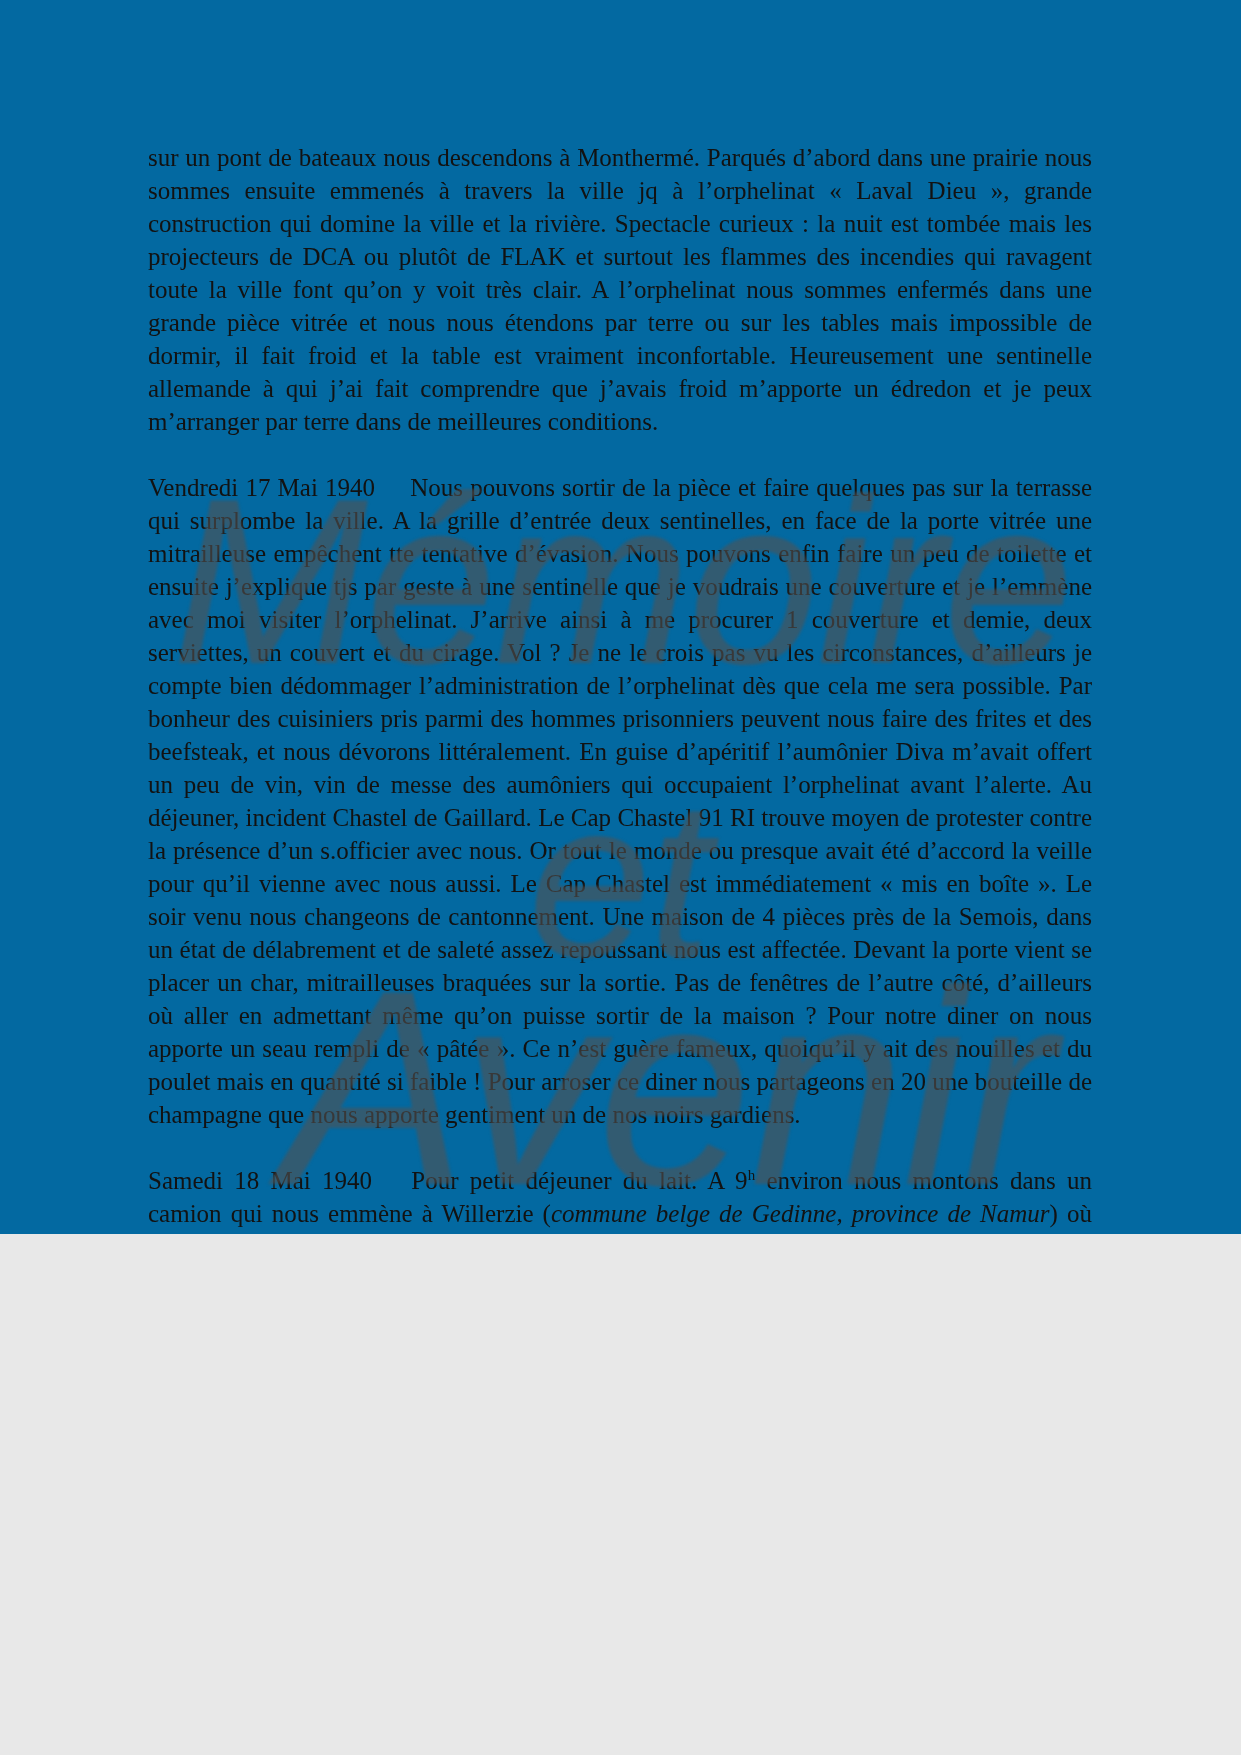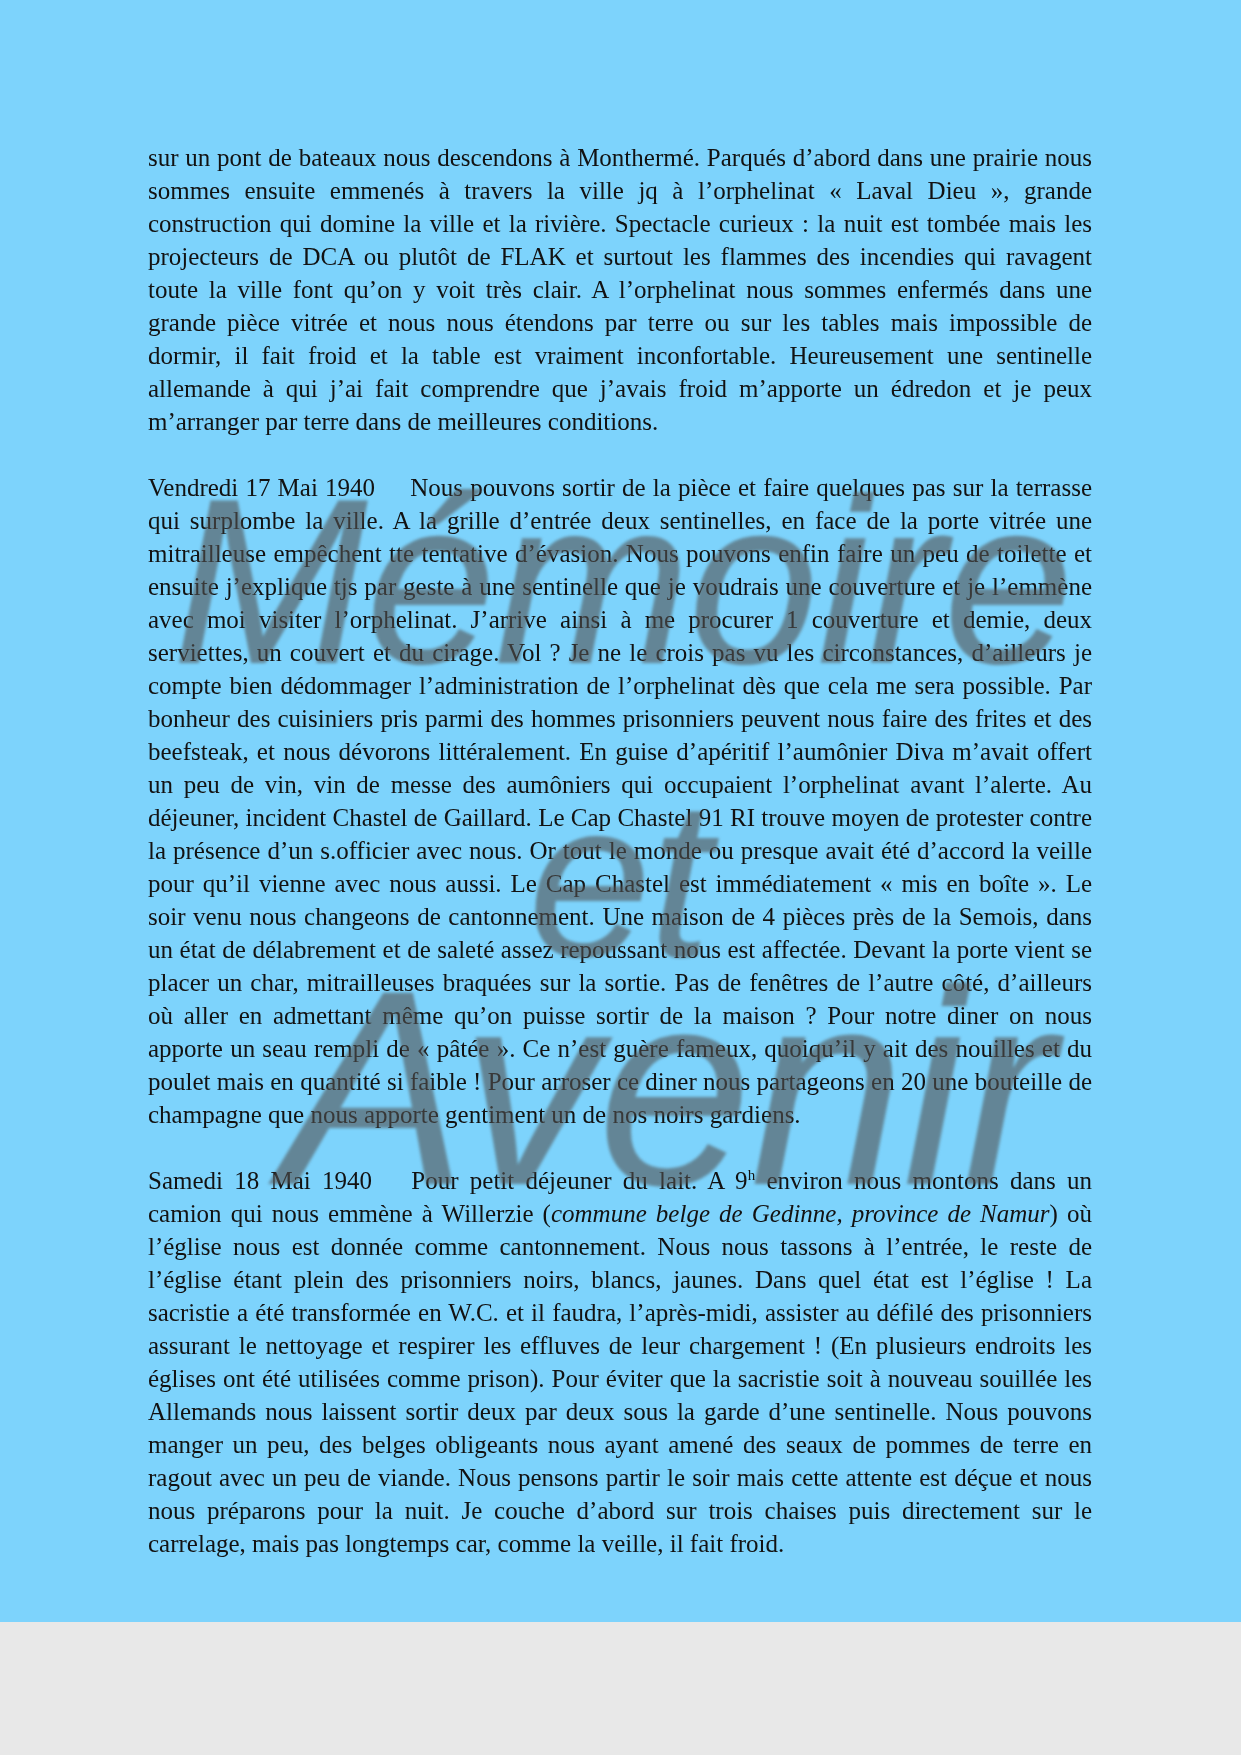--- a/index.html
+++ b/index.html
@@ -1,21 +1,21 @@
 <!DOCTYPE html>
 <html><head>
 <meta charset="utf-8">
 <style>
   html, body { margin: 0; padding: 0; background: #e8e8e8; }
   .page {
     position: relative;
     width: 1241px;
-    height: 1622px;
+    height: 1234px;
     margin: 0 auto;
-    background: #7dd3fc;
+    background: #0369a1;
     font-family: "Liberation Serif", serif;
     color: #121212;
     overflow: hidden;
   }
   .content {
     position: absolute;
     left: 148px;
     top: 141px;
     width: 944px;
     font-size: 25px;

